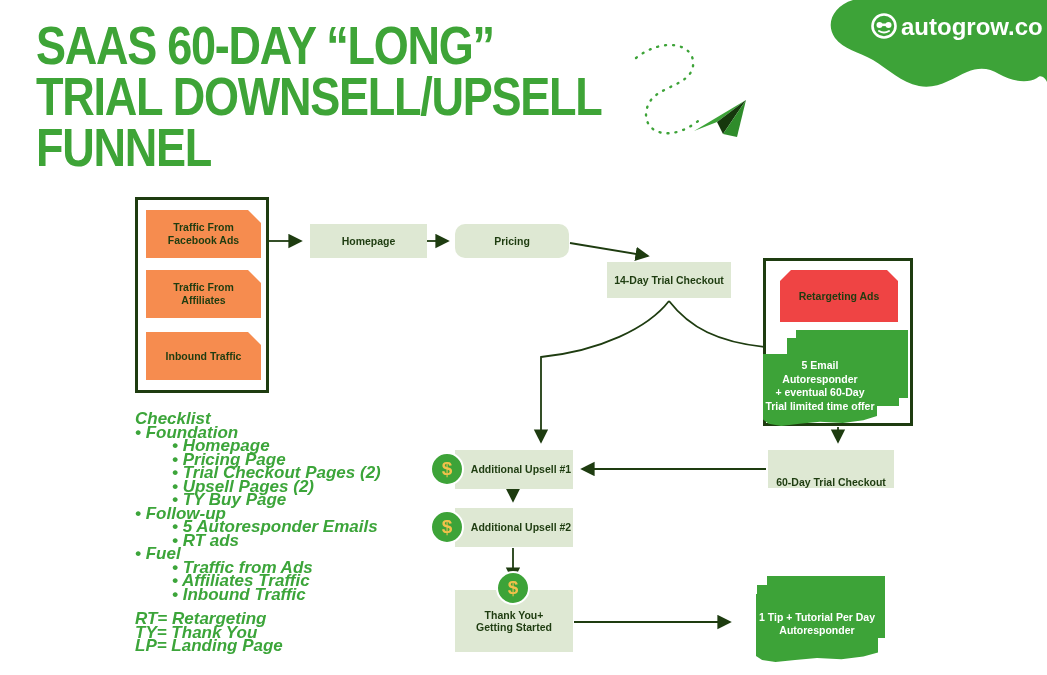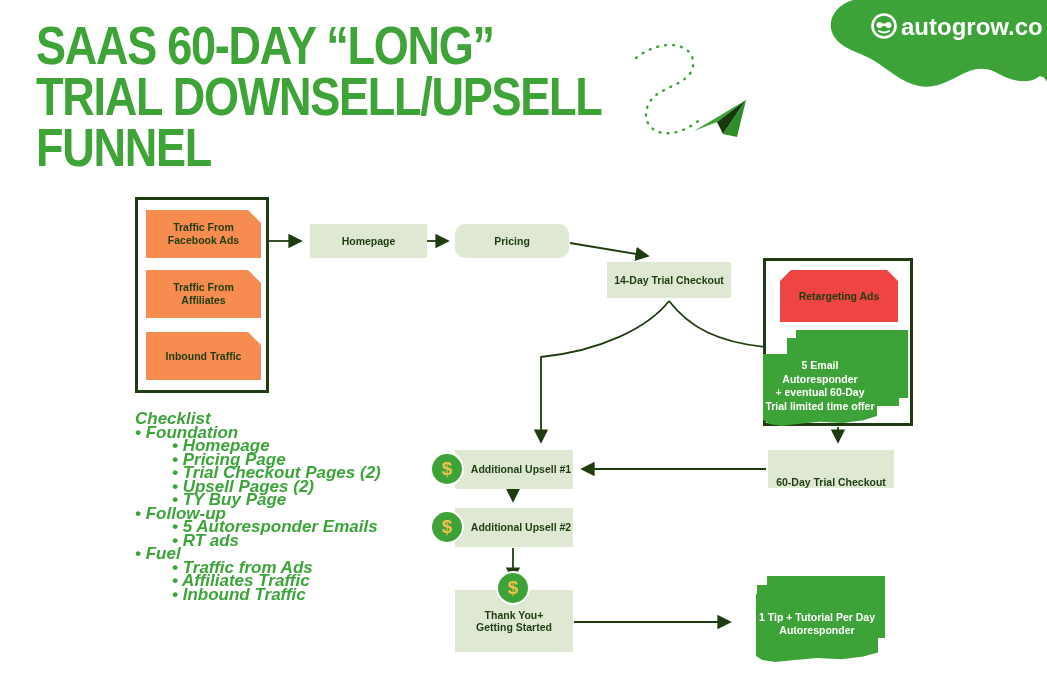--- a/index.html
+++ b/index.html
@@ -186,15 +186,20 @@
     <div class="cl-sub cl-bullet">Trial Checkout Pages (2)</div>
     <div class="cl-sub cl-bullet">Upsell Pages (2)</div>
     <div class="cl-sub cl-bullet">TY Buy Page</div>
     <div class="cl-bullet">Follow-up</div>
     <div class="cl-sub cl-bullet">5 Autoresponder Emails</div>
     <div class="cl-sub cl-bullet">RT ads</div>
     <div class="cl-bullet">Fuel</div>
     <div class="cl-sub cl-bullet">Traffic from Ads</div>
     <div class="cl-sub cl-bullet">Affiliates Traffic</div>
     <div class="cl-sub cl-bullet">Inbound Traffic</div>
+    <div class="cl-legend">
+      <div>RT= Retargeting</div>
+      <div>TY= Thank You</div>
+      <div>LP= Landing Page</div>
+    </div>
   </div>
 
 </div>
 
 </body></html>

